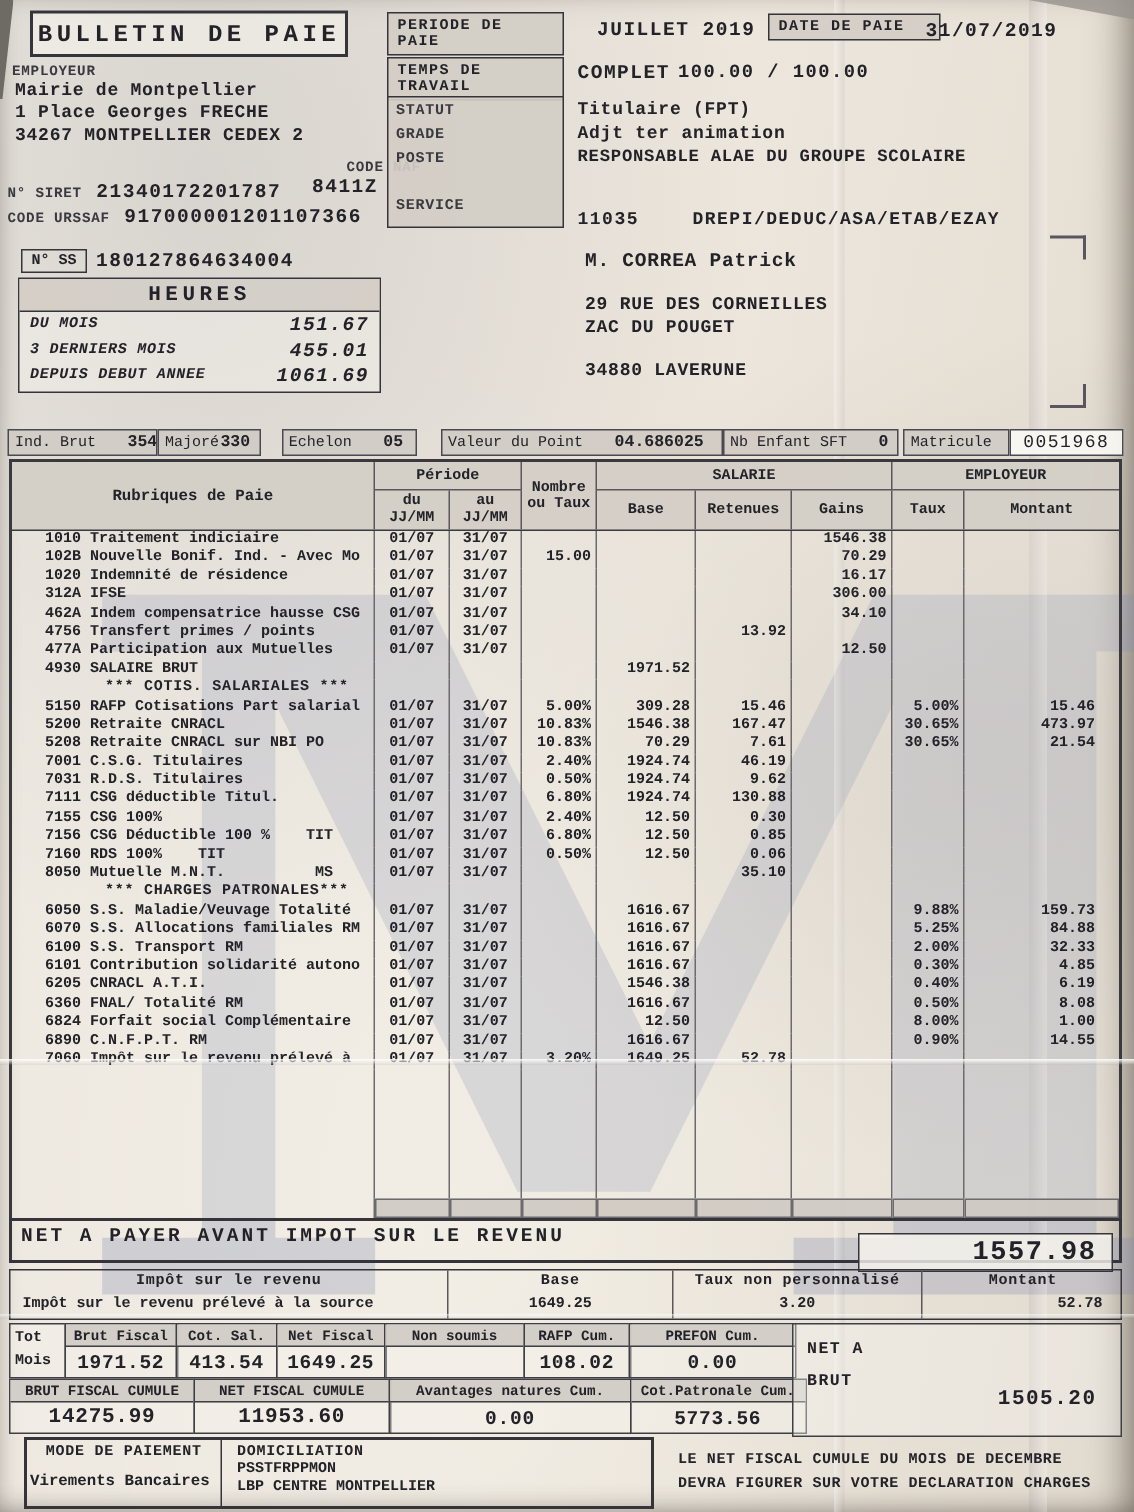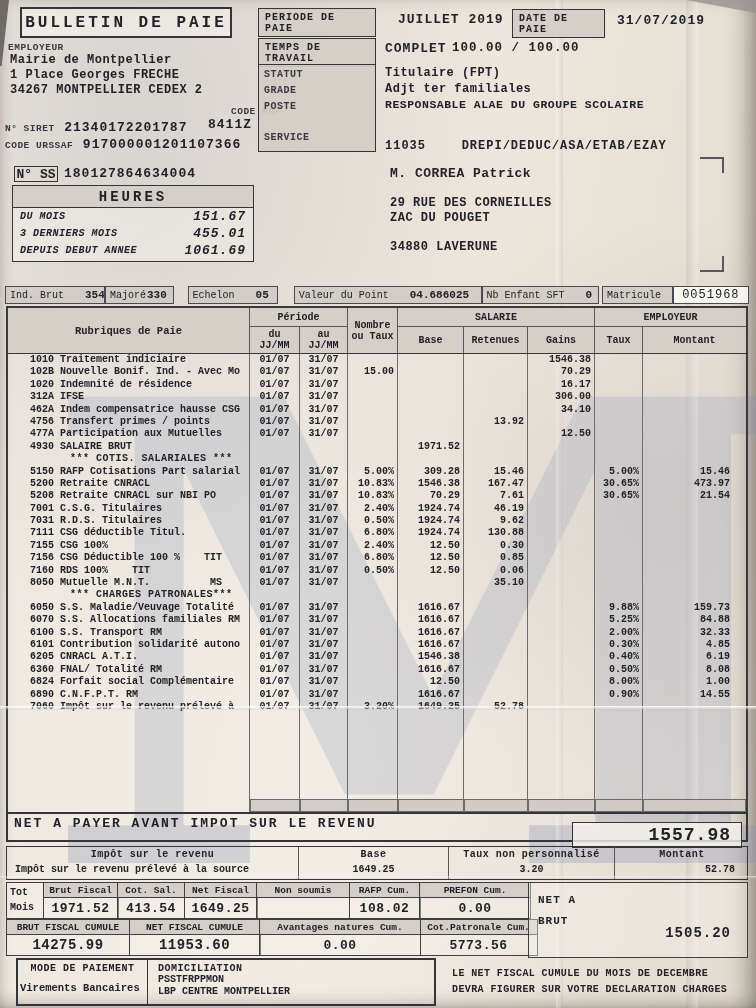--- a/index.html
+++ b/index.html
@@ -41,21 +41,21 @@
   .title-box { left:20px; top:7px; width:212px; height:31px; display:flex; align-items:center;
     justify-content:center; font-size:16px; font-weight:700; letter-spacing:3px; background:rgba(248,245,239,0.55); }
   .taglabel { font-size:10px; font-weight:700; letter-spacing:1px; padding:3px 6px 2px; }
   .lbl { font-size:9.5px; font-weight:600; letter-spacing:0.5px; color:#3a3840; }
   .txt12 { font-size:12px; font-weight:600; letter-spacing:0.5px; }
   .val13 { font-size:13px; font-weight:700; letter-spacing:1px; }
 
   .statut-box { left:258px; top:64px; width:118px; height:88px; }
   .statut-box .lbl { position:absolute; left:5px; font-size:10px; font-weight:700; }
 
-  .nss-box { left:14px; top:166px; width:44px; height:16px; font-size:13px; font-weight:700;
+  .nss-box { left:14px; top:166px; width:44px; height:16px; font-size:10px; font-weight:700;
     display:flex; align-items:center; justify-content:center; border:1.5px solid #35343a; }
 
   .heures { left:12px; top:185px; width:242px; height:77px; background:rgba(248,245,239,0.4); }
   .heures-head { height:22px; border-bottom:1.5px solid #35343a; display:flex; align-items:center;
     justify-content:center; font-size:14px; font-weight:700; letter-spacing:3px; background:rgba(210,205,197,0.92); }
   .heures-row { display:flex; justify-content:space-between; padding:0 7px; height:17px; align-items:center;font-style:italic; }
   .heures-row .hl { font-size:10px; font-weight:600; letter-spacing:0.5px; }
   .heures-row .hv { font-size:13px; font-weight:700; letter-spacing:1px; }
 
   .cb { position:absolute; width:24px; height:16px; }
@@ -137,21 +137,21 @@
   <div class="watermark">M</div>
   <div class="crease-v1"></div>
   <div class="crease-v2"></div>
 
   <div class="content">
 
     <div class="abs b2 title-box">BULLETIN DE PAIE</div>
 
     <div class="abs b15 gbg taglabel" style="left:258px; top:8px; width:118px;">PERIODE DE PAIE</div>
     <div class="abs val13" style="left:398px; top:12px;">JUILLET 2019</div>
-    <div class="abs b15 gbg taglabel" style="left:512px; top:9px; width:93px;">DATE DE PAIE</div>
+    <div class="abs b15 gbg taglabel" style="left:512px; top:9px; width:115px;">DATE DE PAIE</div>
     <div class="abs val13" style="left:617px; top:13px;">31/07/2019</div>
 
     <div class="abs b15 gbg taglabel" style="left:258px; top:38px; width:118px;">TEMPS DE TRAVAIL</div>
     <div class="abs val13" style="left:385px; top:41px; font-size:13px;">COMPLET</div>
     <div class="abs val13" style="left:452px; top:41px; font-size:12.5px;">100.00 / 100.00</div>
 
     <div class="abs lbl" style="left:8px; top:42px;">EMPLOYEUR</div>
     <div class="abs txt12" style="left:10px; top:53px;">Mairie de Montpellier</div>
     <div class="abs txt12" style="left:10px; top:68px;">1 Place Georges FRECHE</div>
     <div class="abs txt12" style="left:10px; top:83px;">34267 MONTPELLIER CEDEX 2</div>
@@ -166,21 +166,21 @@
       <span class="val13">917000001201107366</span>
     </div>
 
     <div class="abs b15 gbg statut-box">
       <span class="lbl" style="top:4px;">STATUT</span>
       <span class="lbl" style="top:20px;">GRADE</span>
       <span class="lbl" style="top:36px;">POSTE</span>
       <span class="lbl" style="top:67px;">SERVICE</span>
     </div>
     <div class="abs txt12" style="left:385px; top:66px;">Titulaire (FPT)</div>
-    <div class="abs txt12" style="left:385px; top:82px;">Adjt ter familiales</div>
+    <div class="abs txt12" style="left:385px; top:82px;">Adjt ter animation</div>
     <div class="abs txt12" style="left:385px; top:98px; font-size:11.5px;">RESPONSABLE ALAE DU GROUPE SCOLAIRE</div>
     <div class="abs" style="left:385px; top:136px;">
       <span class="val13" style="font-size:12px;">11035</span>
       <span class="val13" style="font-size:12px; margin-left:26px;">DREPI/DEDUC/ASA/ETAB/EZAY</span>
     </div>
 
     <div class="abs nss-box">N° SS</div>
     <div class="abs val13" style="left:64px; top:166px;">180127864634004</div>
     <div class="abs val13" style="left:390px; top:166px; letter-spacing:0.5px;">M. CORREA Patrick</div>
     <div class="abs txt12" style="left:390px; top:196px; font-weight:700;">29 RUE DES CORNEILLES</div>

